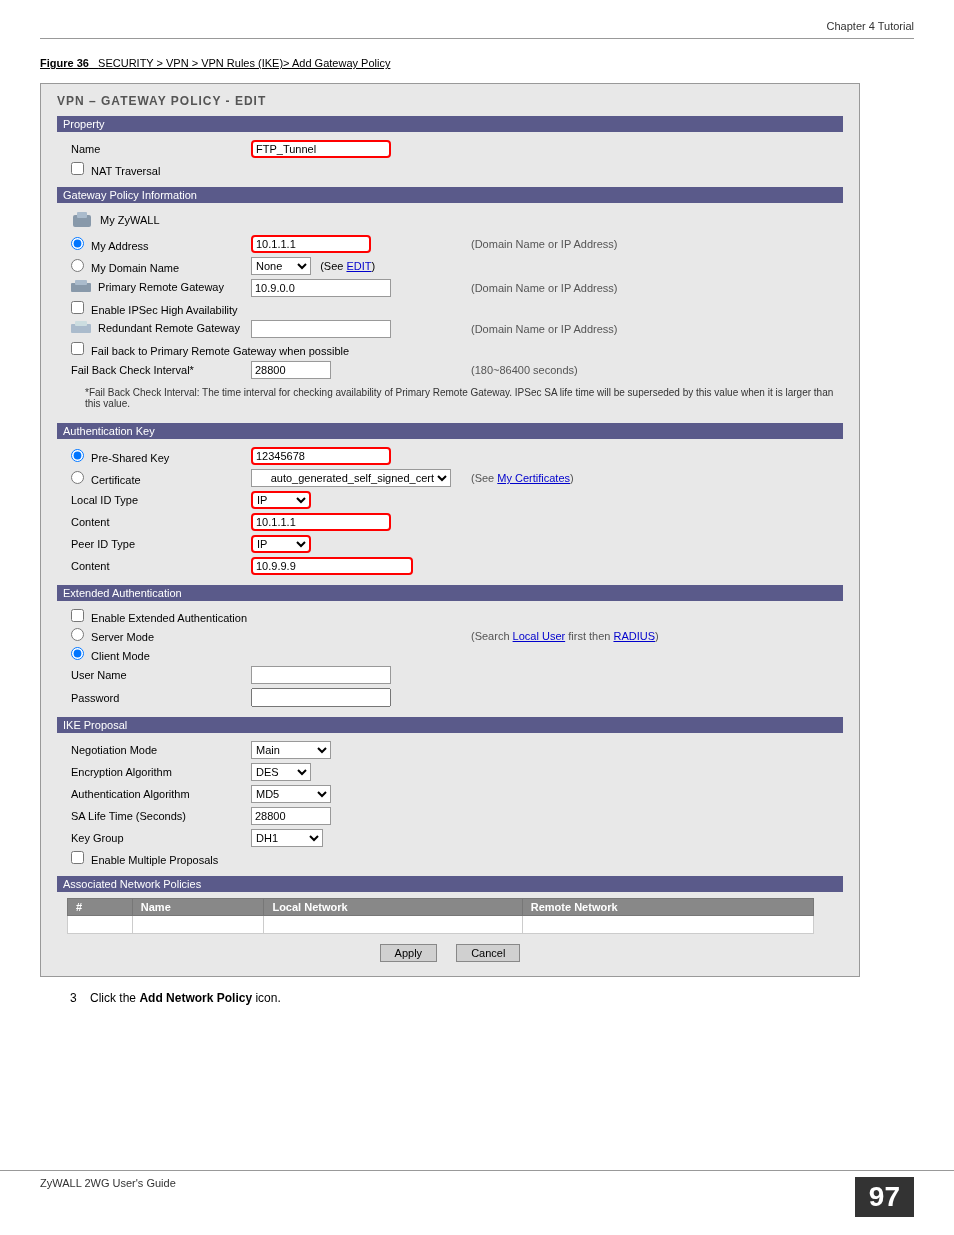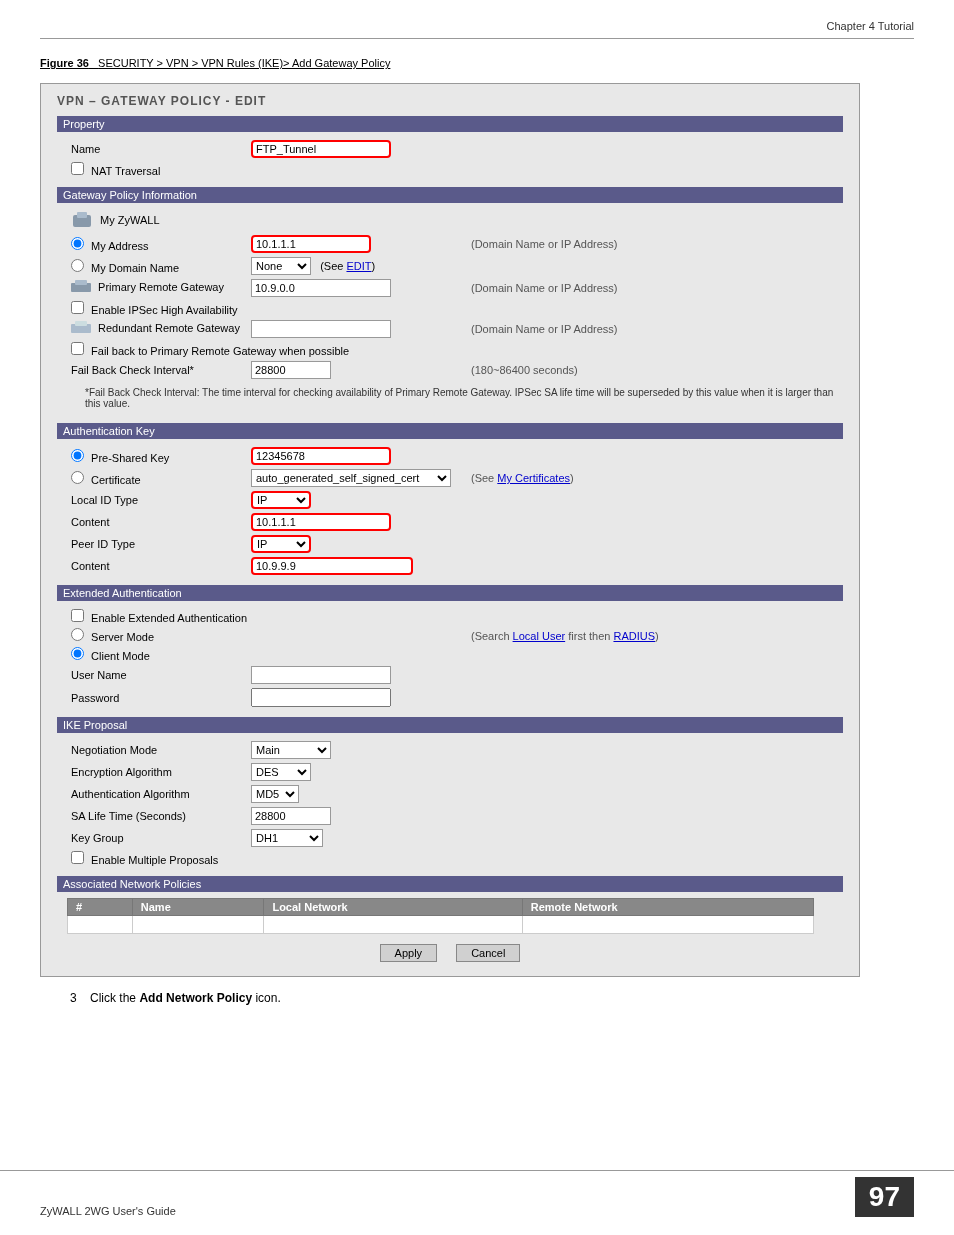--- a/index.html
+++ b/index.html
@@ -129,21 +129,21 @@
     }
     .step-text strong { font-weight: bold; }
     .footer-bar {
       position: absolute;
       bottom: 18px;
       left: 0;
       right: 0;
       border-top: 1px solid #999;
       display: flex;
       justify-content: space-between;
-      align-items: flex-end;
+      align-items: flex-start;
       padding: 6px 40px 0 40px;
     }
     .footer-left { font-size: 11px; color: #333; }
     .footer-right {
       font-size: 28px;
       font-weight: bold;
       background: #333;
       color: #fff;
       padding: 4px 14px;
     }
@@ -304,21 +304,21 @@
           <input type="text" class="circled-input" value="12345678" style="width: 140px;">
         </td>
         <td></td>
       </tr>
       <tr>
         <td class="label-col indent1">
           <input type="radio" name="auth_type" style="">
           <span>Certificate</span>
         </td>
         <td class="input-col">
-          <select style="width:200px;">
+          <select style="width:200px;text-align:right;">
             <option>auto_generated_self_signed_cert</option>
           </select>
         </td>
         <td class="hint-col">
           (See <span class="link-style">My Certificates</span>)
         </td>
       </tr>
       <tr>
         <td class="label-col indent1">Local ID Type</td>
         <td class="input-col">
@@ -417,21 +417,21 @@
         <td class="input-col">
           <select style="width:60px;">
             <option>DES</option>
           </select>
         </td>
         <td></td>
       </tr>
       <tr>
         <td class="label-col">Authentication Algorithm</td>
         <td class="input-col">
-          <select style="width:48px;">
+          <select style="width:80px;">
             <option>MD5</option>
           </select>
         </td>
         <td></td>
       </tr>
       <tr>
         <td class="label-col">SA Life Time (Seconds)</td>
         <td class="input-col">
           <input type="text" value="28800" style="width: 80px;">
         </td>

